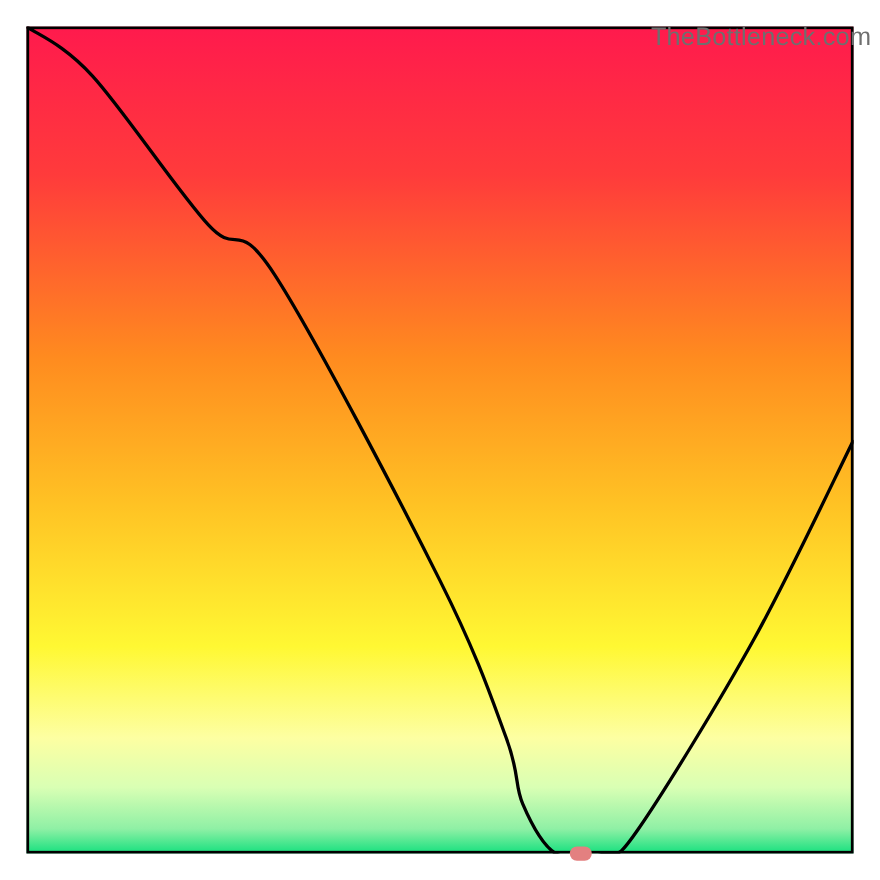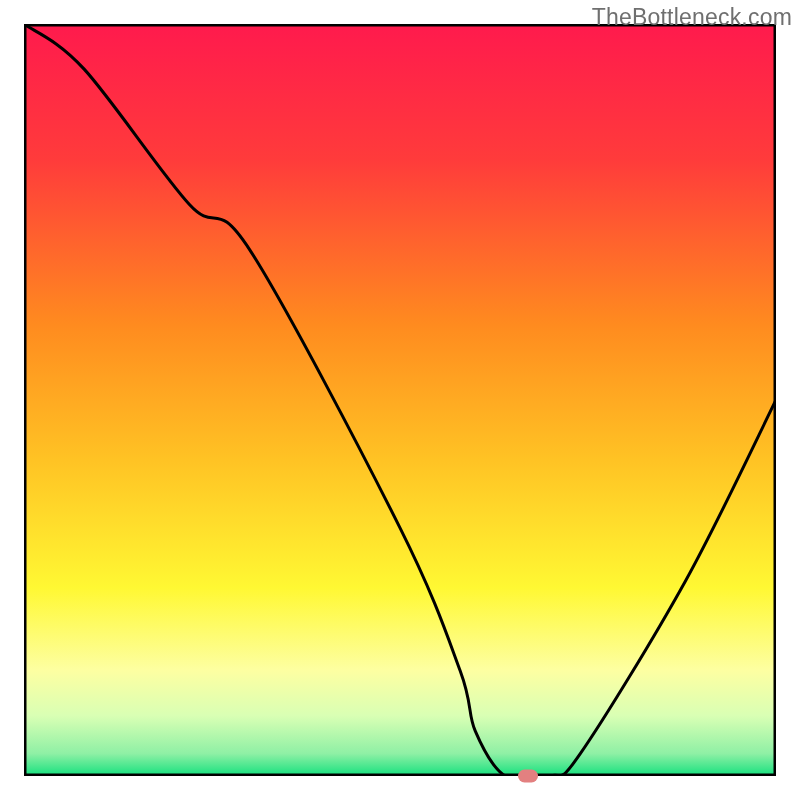--- a/index.html
+++ b/index.html
@@ -10,21 +10,21 @@
     background: #ffffff;
     font-family: Arial, Helvetica, sans-serif;
   }
   .chart-wrap {
     position: relative;
     width: 800px;
     height: 800px;
   }
   .watermark {
     position: absolute;
-    top: 4px;
+    top: 20px;
     right: 8px;
     color: #6f6f6f;
     font-size: 23px;
     font-weight: 500;
     letter-spacing: 0.2px;
     z-index: 20;
   }
   .plot-area {
     position: absolute;
     left: 24px;

